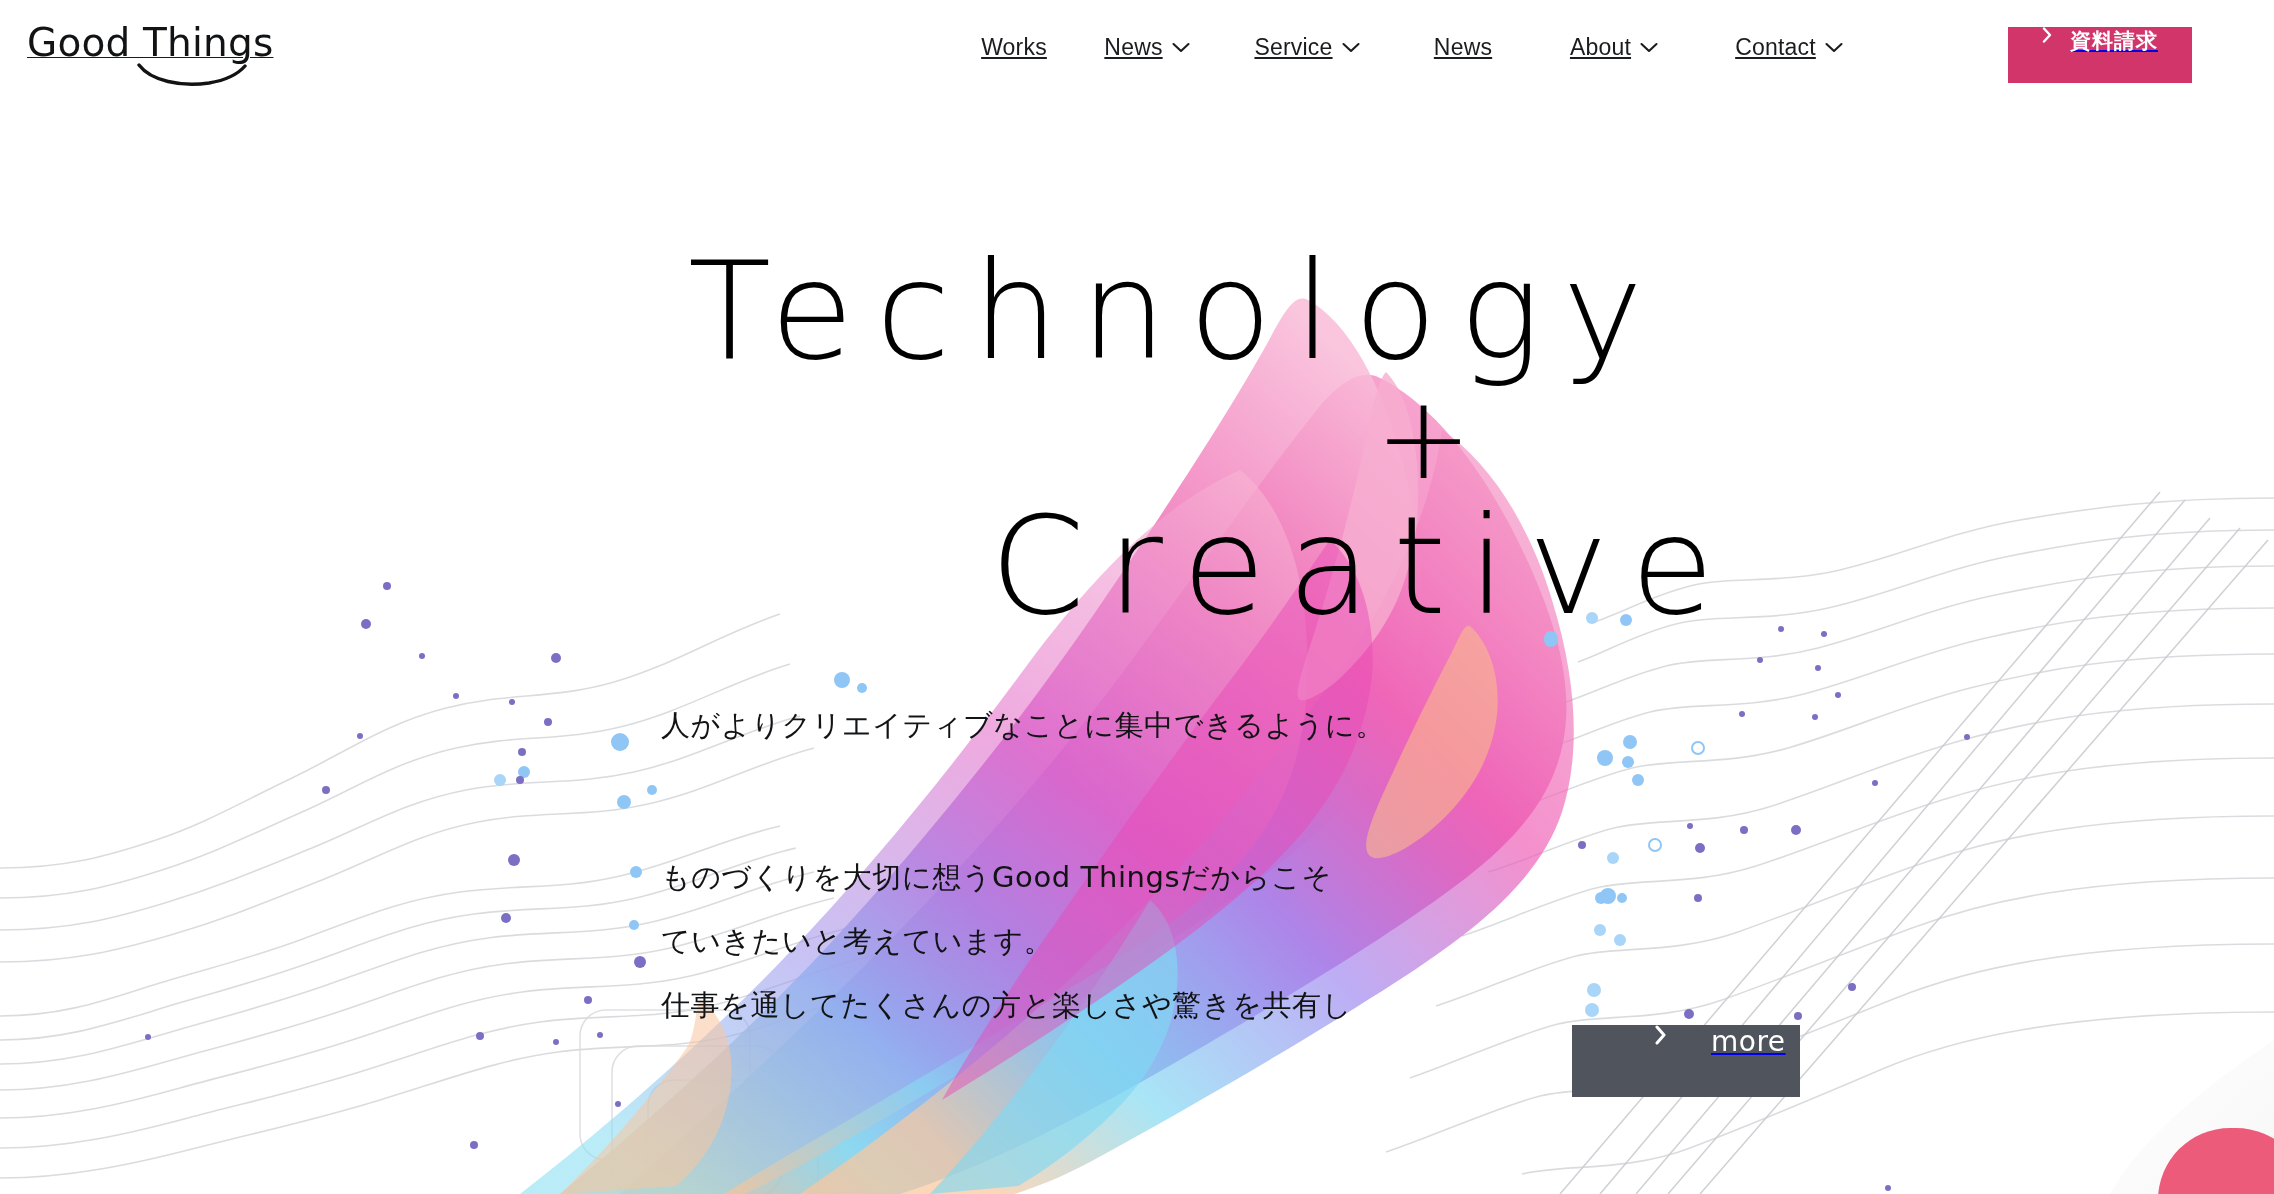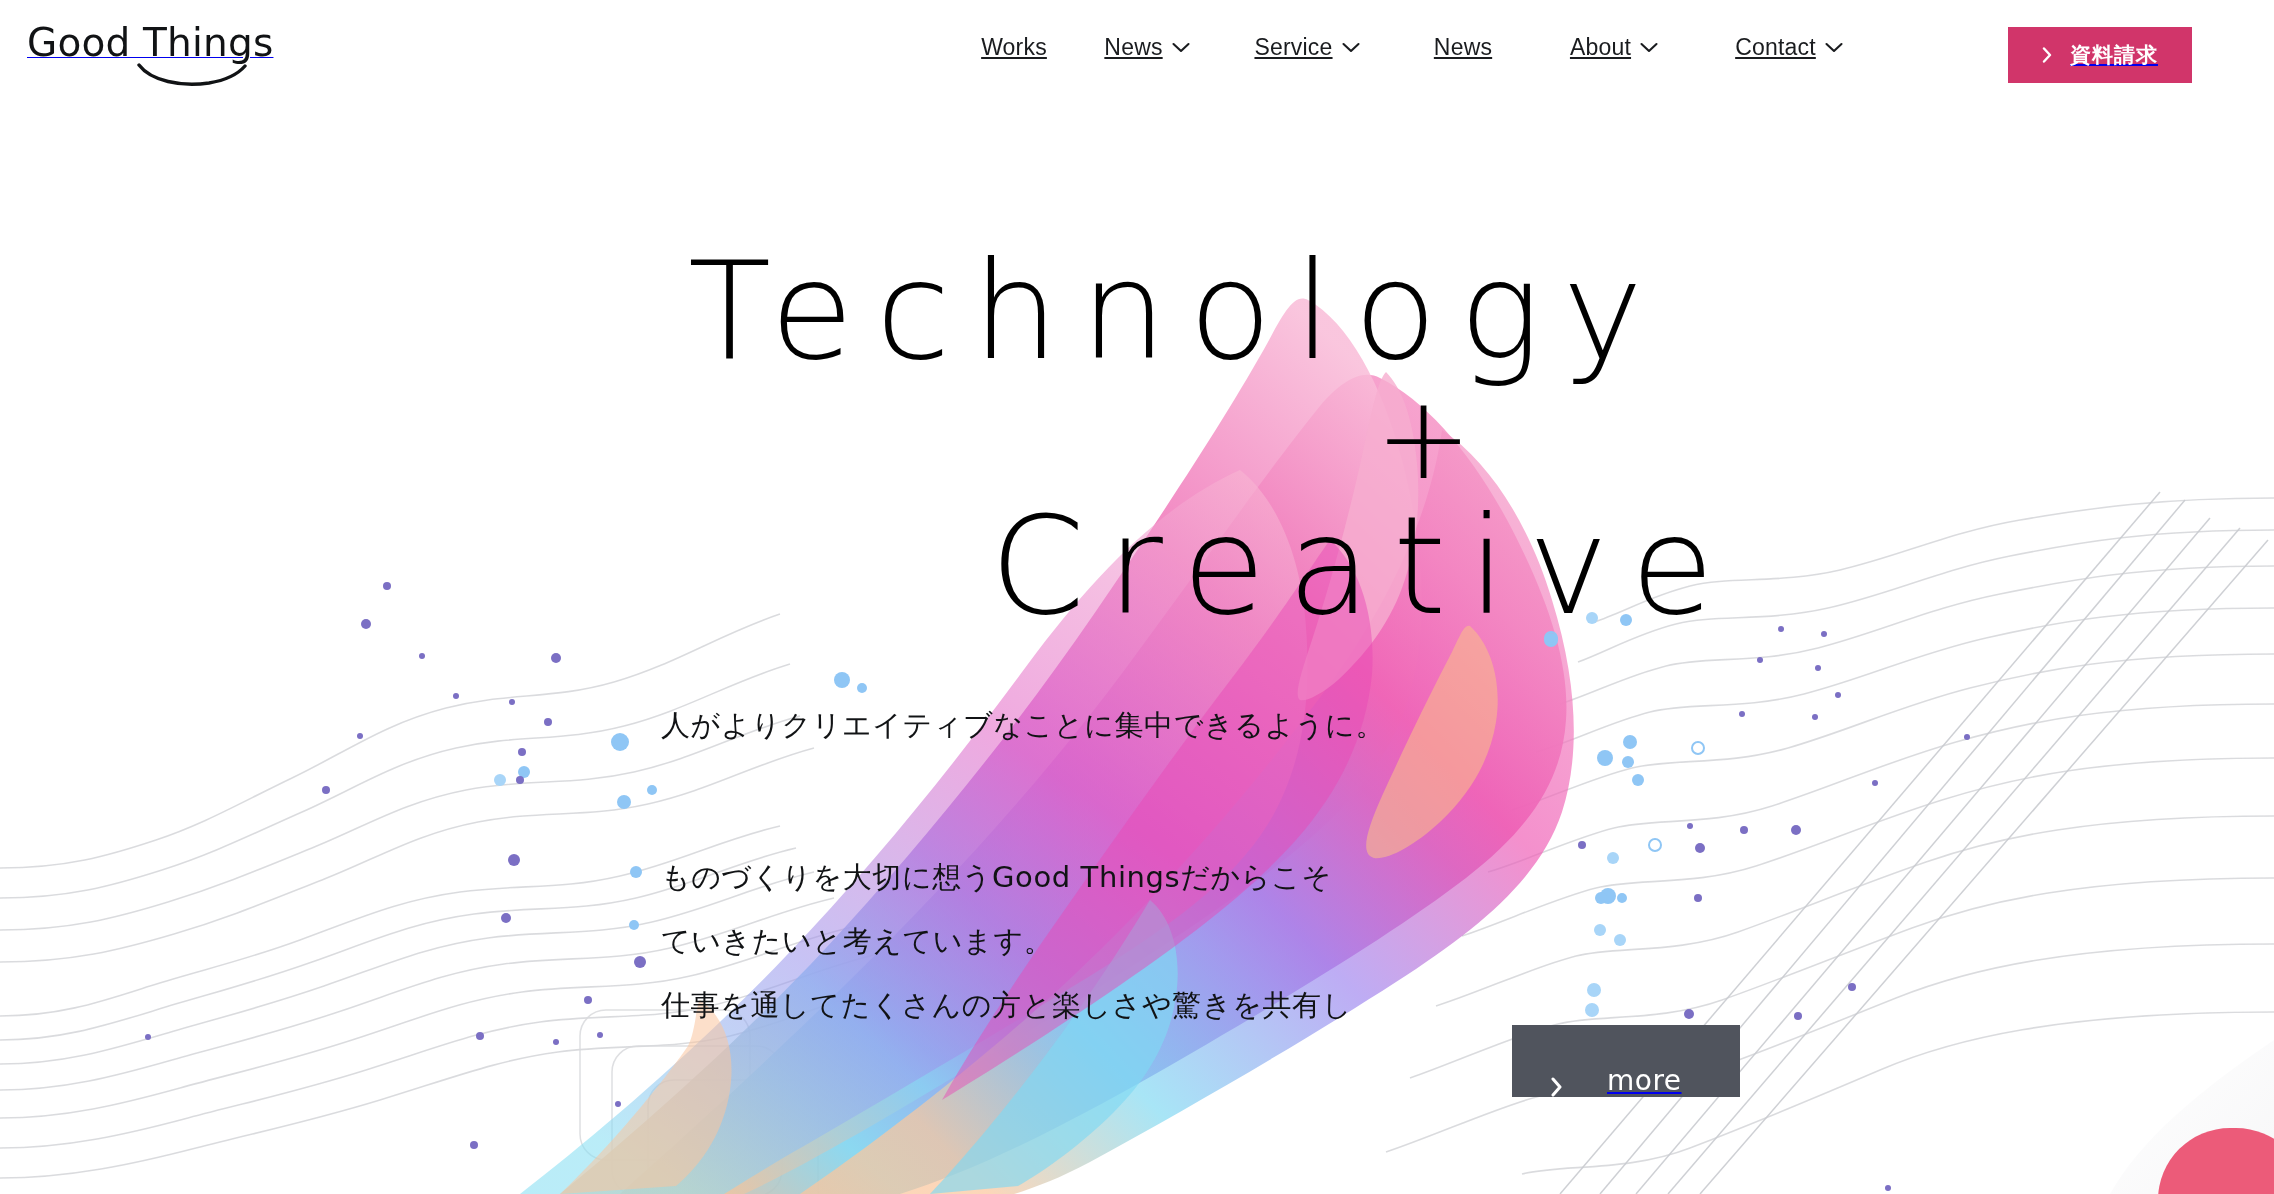--- a/index.html
+++ b/index.html
@@ -43,21 +43,21 @@
     color:#1a1c1f; font-size:23px; font-weight:400;
     letter-spacing:0.2px; cursor:pointer; white-space:nowrap;
   }
   .nav-slot{ display:flex; justify-content:center; }
   .chev{ display:inline-block; width:18px; height:11px; }
 
   .cta-button{
     position:absolute; top:27px; left:2008px;
     width:184px; height:56px;
     background:#d1356a;
-    display:flex; align-items:center; justify-content:center; gap:18px;
+    display:flex; justify-content:center; gap:18px;
     cursor:pointer; border:none;
   }
   .cta-label{
     color:#ffffff; font-size:21px; font-weight:600; letter-spacing:1px;
     font-family:"DejaVu Sans","Liberation Sans",sans-serif;
   }
   .cta-chev{ width:10px; height:16px; display:inline-block; }
 
   
   .hero{ position:absolute; inset:0; z-index:20; pointer-events:none; }
@@ -87,24 +87,24 @@
     font-size:29px; color:#111315; letter-spacing:0.6px;
   }
   .hero-body{
     position:absolute; left:661px; top:845px;
     font-family:"DejaVu Sans","Liberation Sans",sans-serif;
     font-size:29px; color:#111315; letter-spacing:0.6px;
     line-height:64px;
   }
 
   .more-button{
-    position:absolute; left:1512px; top:1025px;
+    position:absolute; left:1572px; top:1025px;
     width:228px; height:72px;
     background:#50545d;
-    display:flex; align-items:flex-end; cursor:pointer; border:none;
+    display:flex; align-items:flex-start; cursor:pointer; border:none;padding-left:44px;
   }
   .more-chev{ margin-left:38px; width:13px; height:20px; display:inline-block; }
   .more-label{
     margin-left:44px; color:#ffffff; font-size:28px; font-weight:400;
     letter-spacing:0.5px;
     font-family:"DejaVu Sans","Liberation Sans",sans-serif;
   }
 
   .corner-fab{
     position:absolute; right:-34px; bottom:-26px;

